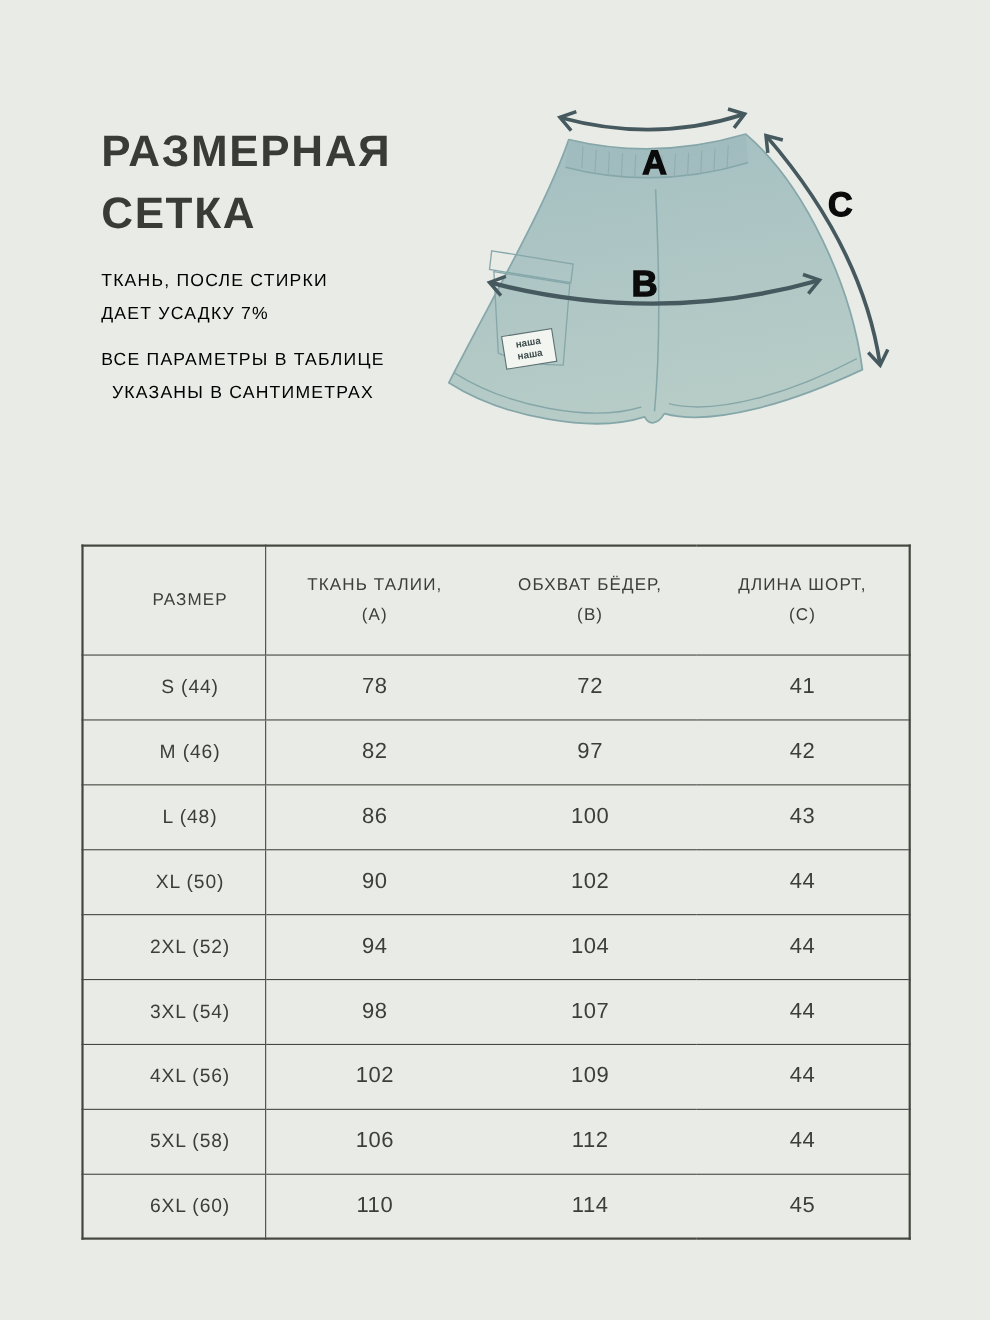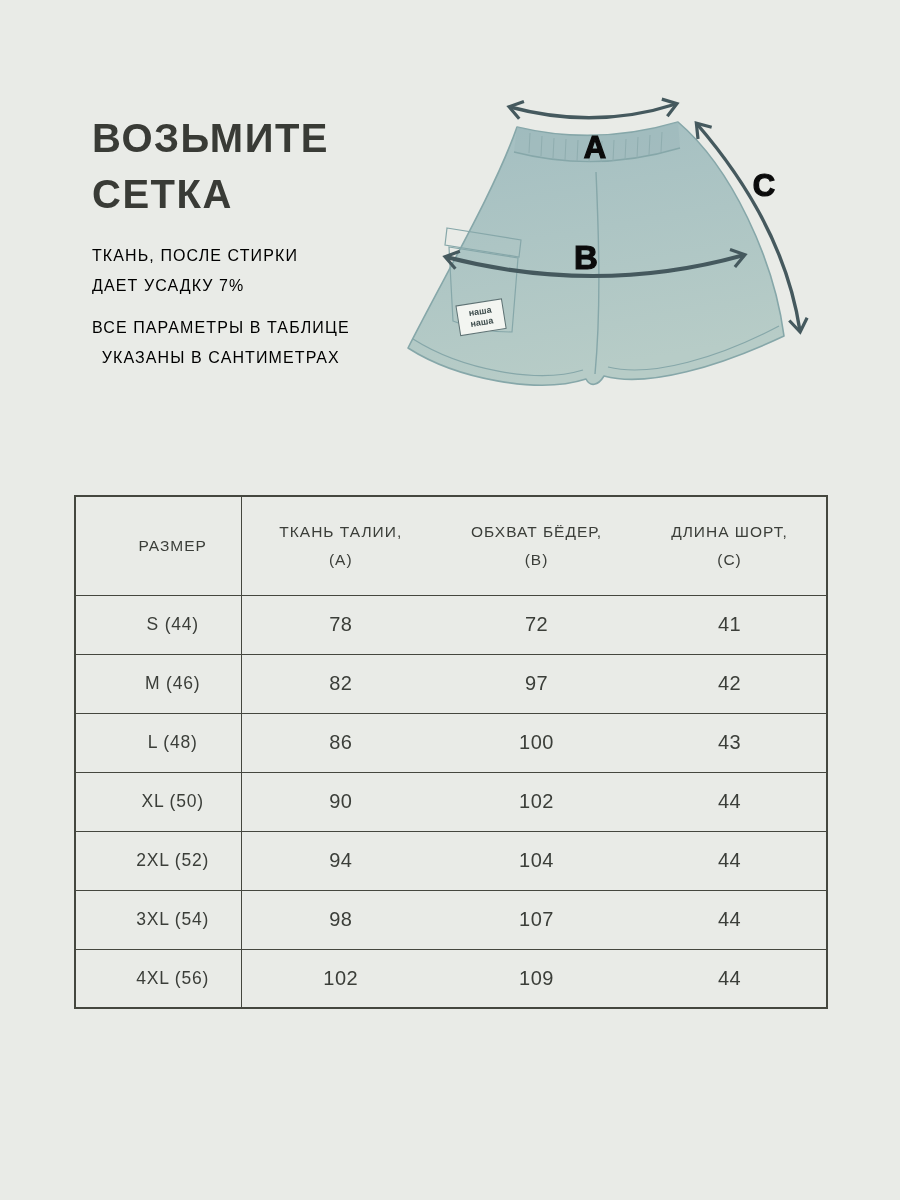--- a/index.html
+++ b/index.html
@@ -46,21 +46,21 @@
   .size-table th:first-child, .size-table td:first-child { border-right:1.5px solid #45473f;padding-left:29px; }
   .size-table td.size-cell { font-size:17.5px; letter-spacing:0.8px; }
   .hdr-sub { display:block; }
 </style>
 </head>
 <body>
 
 <div class="page">
 
   <div class="title-block">
-    <div class="title-line">ВОЗЬМИТЕ</div>
+    <div class="title-line">РАЗМЕРНАЯ</div>
     <div class="title-line">СЕТКА</div>
   </div>
 
   <div class="note note-shrink">
     <div>ТКАНЬ, ПОСЛЕ СТИРКИ</div>
     <div>ДАЕТ УСАДКУ 7%</div>
   </div>
 
   <div class="note note-units">
     <div>ВСЕ ПАРАМЕТРЫ В ТАБЛИЦЕ</div>
@@ -183,16 +183,28 @@
         <td>98</td>
         <td>107</td>
         <td>44</td>
       </tr>
       <tr>
         <td class="size-cell">4XL (56)</td>
         <td>102</td>
         <td>109</td>
         <td>44</td>
       </tr>
+      <tr>
+        <td class="size-cell">5XL (58)</td>
+        <td>106</td>
+        <td>112</td>
+        <td>44</td>
+      </tr>
+      <tr>
+        <td class="size-cell">6XL (60)</td>
+        <td>110</td>
+        <td>114</td>
+        <td>45</td>
+      </tr>
     </tbody>
   </table>
 
 </div>
 
 </body></html>

